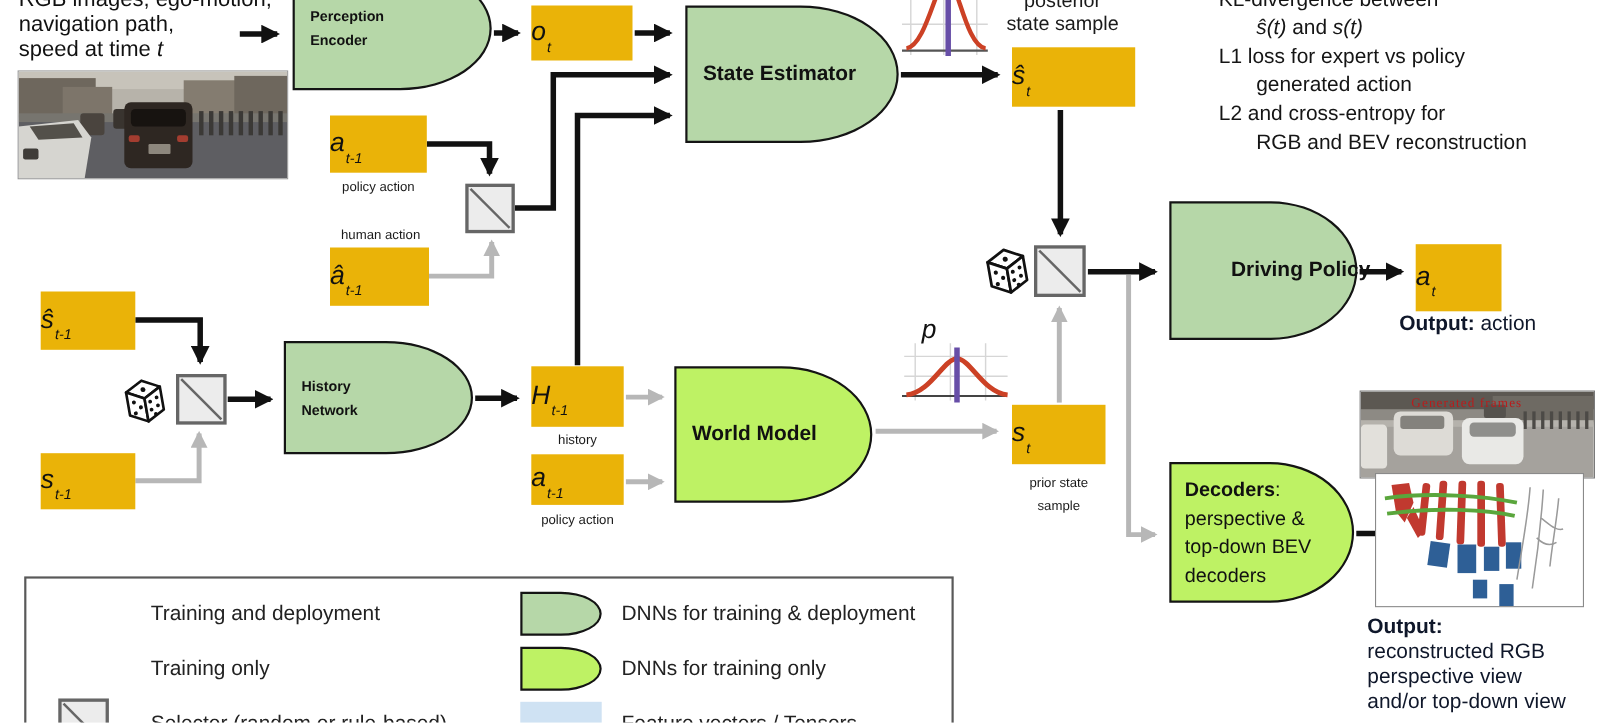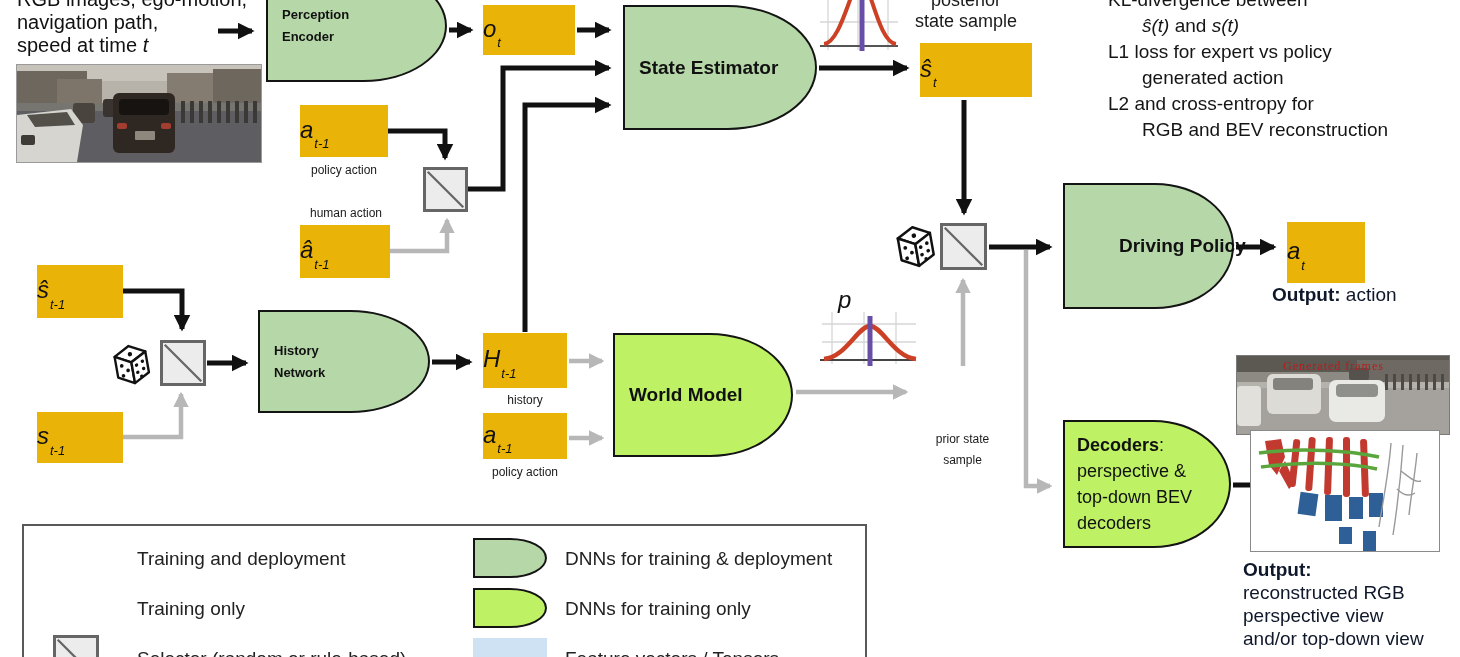--- a/index.html
+++ b/index.html
@@ -287,20 +287,23 @@
         <line x1="46" y1="2" x2="46" y2="54"></line>
         <line x1="78" y1="2" x2="78" y2="54"></line>
       <line x1="4" y1="14" x2="98" y2="14"></line>
         <line x1="4" y1="32" x2="98" y2="32"></line>
     </g>
     <line x1="2" y1="50" x2="96" y2="50" stroke="#444" stroke-width="2"></line>
     <path d="M6 49 C28 47 40 16 52 16 C64 16 76 47 98 49" fill="none" stroke="#cc4125" stroke-width="4.5"></path>
     <line x1="52" y1="6" x2="52" y2="56" stroke="#674ea7" stroke-width="5"></line>
   </svg>
 
+  <div class="fbox" style="left:920px;top:368px;width:85px;height:54px;">
+    <span class="math"><span>s</span><sub>t</sub></span>
+  </div>
   <div class="caption" style="left:900px;top:429px;width:125px;">
     <div>prior state</div>
     <div>sample</div>
   </div>
 
   <div class="dshape grayblk" style="left:1063px;top:420px;width:168px;height:128px;">
     <div class="dec-text">
       <div><span class="b">Decoders</span><span>:</span></div>
       <div>perspective &amp;</div>
       <div>top-down BEV</div>

